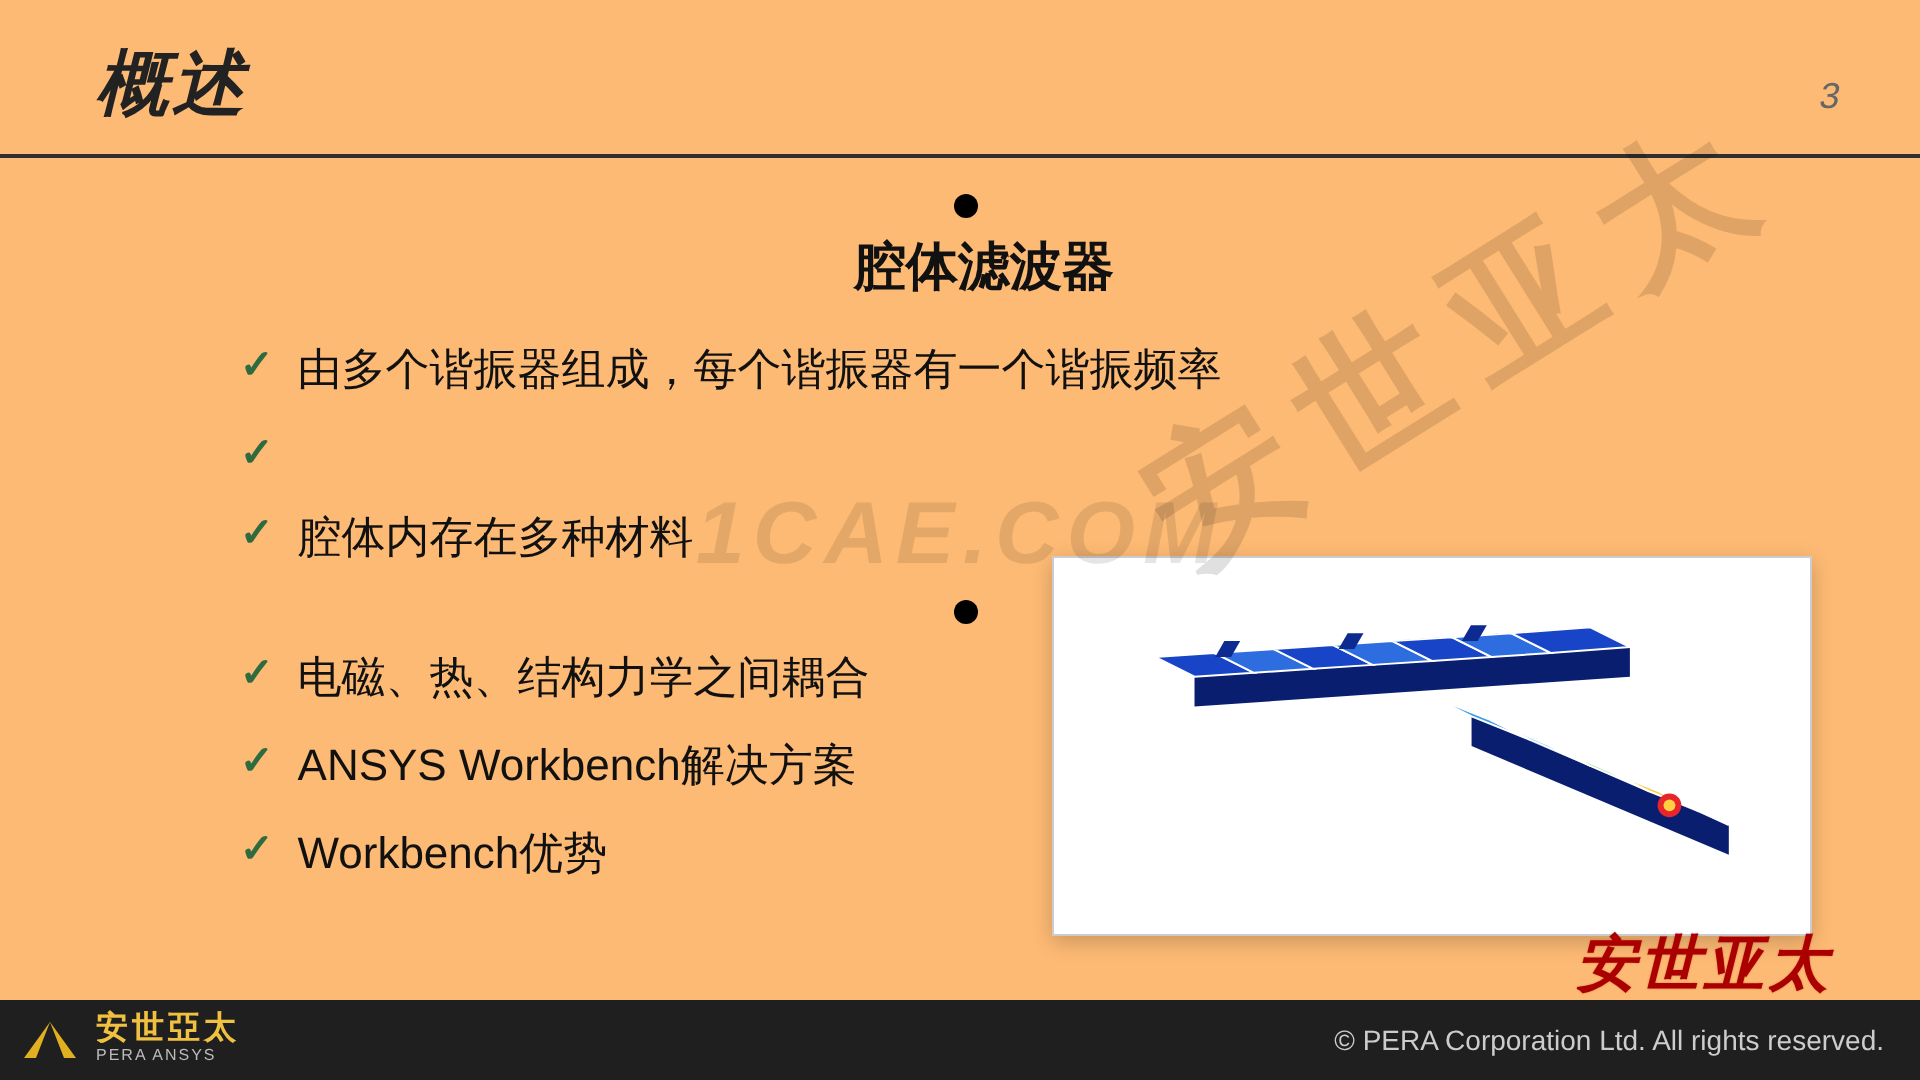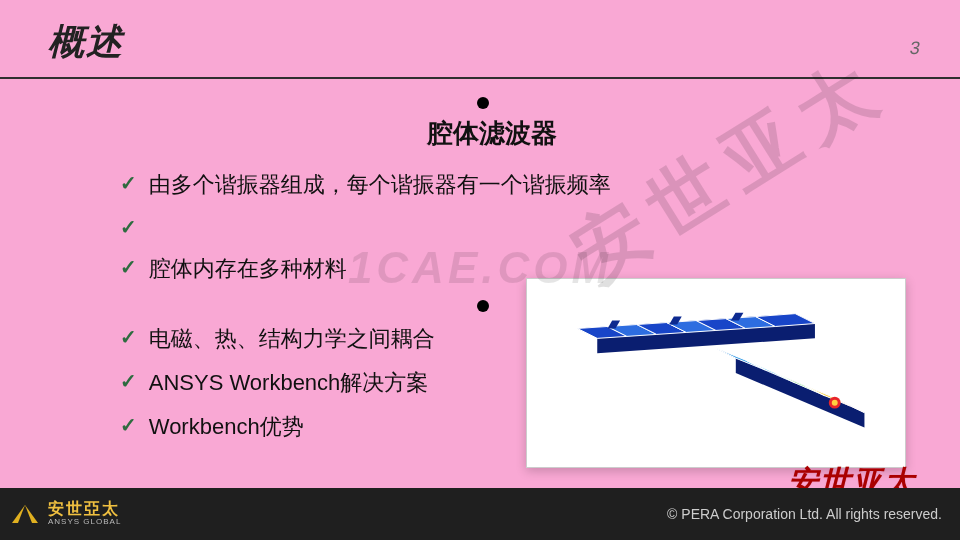--- a/index.html
+++ b/index.html
@@ -1,17 +1,17 @@
 <!DOCTYPE html>
 <html><head>
 <meta charset="utf-8">
 <style>
   * { margin: 0; padding: 0; box-sizing: border-box; }
   html, body { width: 960px; height: 540px; font-family: "Microsoft YaHei", "SimHei", Arial, sans-serif; background: #fff; overflow: hidden; }
-  .slide { position: relative; width: 960px; height: 540px; background: #f9a8d4; }
+  .slide { position: relative; width: 960px; height: 540px; background: #fdba74; }
 
   
   .header { position: relative; padding: 18px 40px 10px 48px; display: flex; align-items: baseline; justify-content: space-between; }
   .title { font-size: 36px; font-weight: 700; font-style: italic; color: #222; letter-spacing: 2px; }
   .page-num { font-size: 18px; color: #666; transform: skewX(-10deg); }
   .rule { height: 2px; background: #2f2f2f; margin: 0 0 0 0; width: 100%; }
 
   
   .body { position: relative; padding: 18px 48px 0 72px; font-size: 22px; color: #111; line-height: 1.9; }
   .sect { margin-bottom: 10px; }
@@ -31,21 +31,21 @@
     width: 380px;
     height: 190px;
     background: #fff;
     border: 1px solid #ccc;
     box-shadow: 0 3px 10px rgba(0,0,0,.2);
   }
   .figure svg { width: 100%; height: 100%; display: block; }
 
   
   .footer {
-    position: absolute; bottom: 0; left: 0; right: 0; height: 52px;
+    position: absolute; bottom: 0; left: 0; right: 0; height: 40px;
     background: #1f1f1f; color: #ddd;
     display: flex; align-items: center; justify-content: space-between;
     padding: 0 18px 0 10px;
     font-size: 13px;
   }
   .brand { display: flex; align-items: center; gap: 8px; }
   .tri-logo { width: 30px; height: 22px; }
   .brand-text { display: flex; flex-direction: column; line-height: 1.05; }
   .brand-zh { color: #f0c040; font-size: 16px; font-weight: 700; letter-spacing: 2px; }
   .brand-en { color: #bbb; font-size: 8px; letter-spacing: 1px; }
@@ -182,19 +182,19 @@
   </div>
 
   <div class="footer">
     <div class="brand">
       <svg class="tri-logo" viewBox="0 0 30 22">
         <polygon points="15,2 28,20 2,20" fill="#e0b020"></polygon>
         <polygon points="15,2 22,20 8,20" fill="#1f1f1f"></polygon>
       </svg>
       <div class="brand-text">
         <span class="brand-zh">安世亞太</span>
-        <span class="brand-en">ANSYS GLOBAL</span>
+        <span class="brand-en">PERA ANSYS</span>
       </div>
     </div>
     <div class="copyright">©   PERA Corporation Ltd. All rights reserved.</div>
   </div>
 
 </div>
 
 </body></html>

